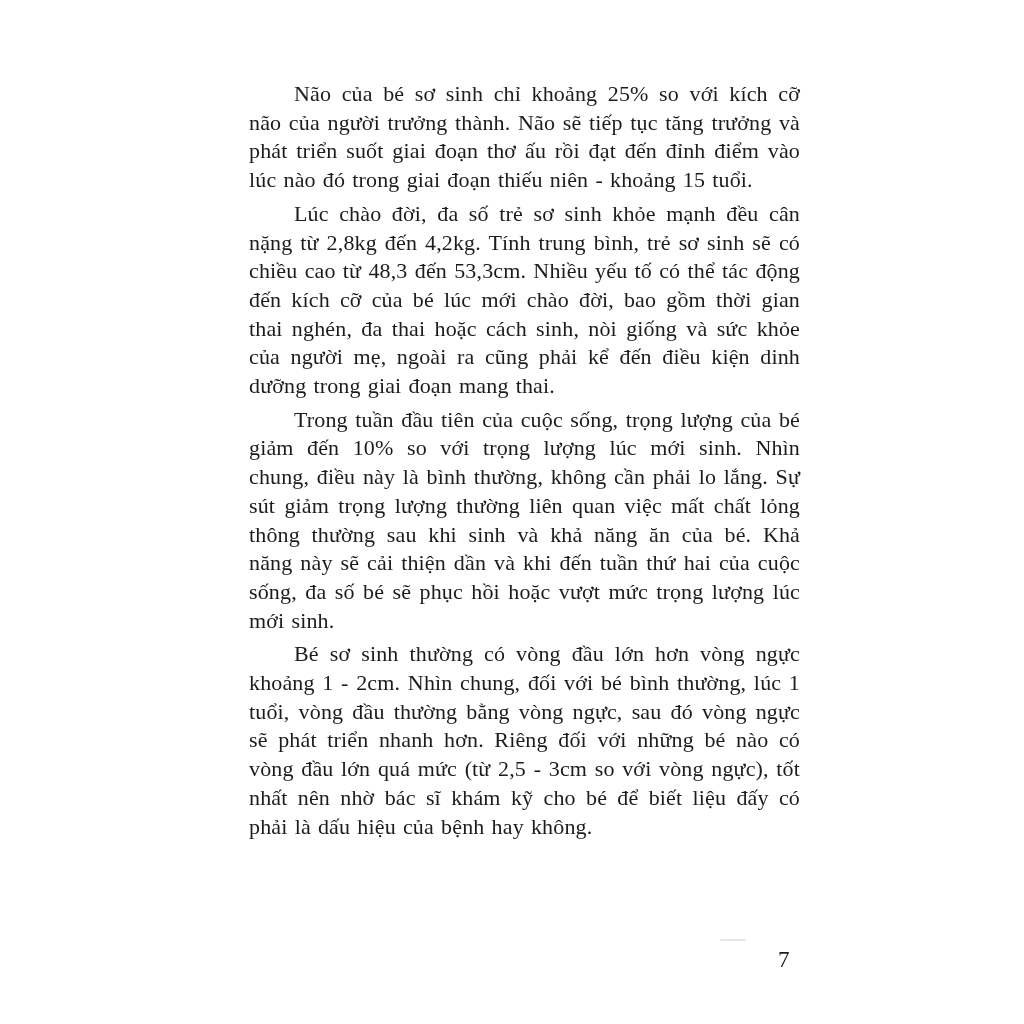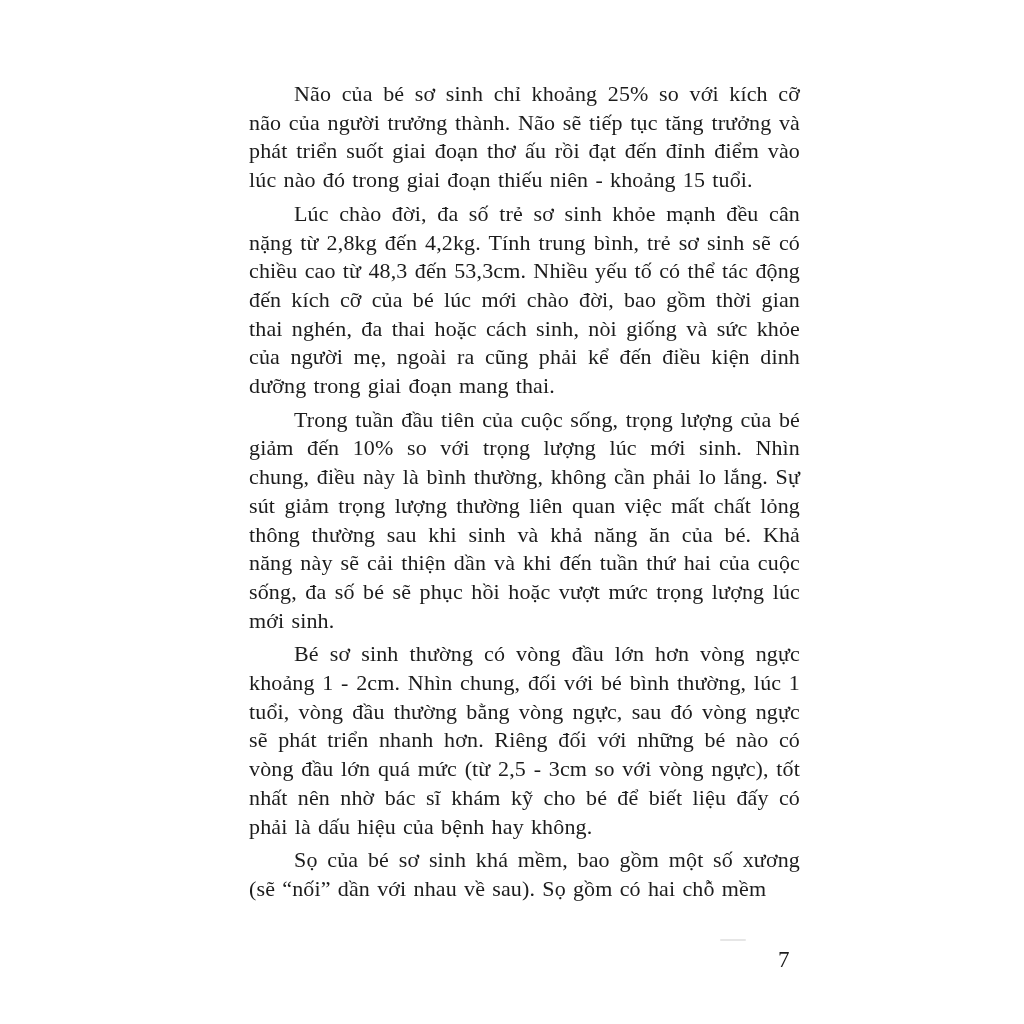--- a/index.html
+++ b/index.html
@@ -50,17 +50,16 @@
 </style>
 </head>
 <body>
 
 <div class="page">
   <div class="text-block">
     <p>Não của bé sơ sinh chỉ khoảng 25% so với kích cỡ não của người trưởng thành. Não sẽ tiếp tục tăng trưởng và phát triển suốt giai đoạn thơ ấu rồi đạt đến đỉnh điểm vào lúc nào đó trong giai đoạn thiếu niên - khoảng 15 tuổi.</p>
     <p>Lúc chào đời, đa số trẻ sơ sinh khỏe mạnh đều cân nặng từ 2,8kg đến 4,2kg. Tính trung bình, trẻ sơ sinh sẽ có chiều cao từ 48,3 đến 53,3cm. Nhiều yếu tố có thể tác động đến kích cỡ của bé lúc mới chào đời, bao gồm thời gian thai nghén, đa thai hoặc cách sinh, nòi giống và sức khỏe của người mẹ, ngoài ra cũng phải kể đến điều kiện dinh dưỡng trong giai đoạn mang thai.</p>
     <p>Trong tuần đầu tiên của cuộc sống, trọng lượng của bé giảm đến 10% so với trọng lượng lúc mới sinh. Nhìn chung, điều này là bình thường, không cần phải lo lắng. Sự sút giảm trọng lượng thường liên quan việc mất chất lỏng thông thường sau khi sinh và khả năng ăn của bé. Khả năng này sẽ cải thiện dần và khi đến tuần thứ hai của cuộc sống, đa số bé sẽ phục hồi hoặc vượt mức trọng lượng lúc mới sinh.</p>
     <p>Bé sơ sinh thường có vòng đầu lớn hơn vòng ngực khoảng 1 - 2cm. Nhìn chung, đối với bé bình thường, lúc 1 tuổi, vòng đầu thường bằng vòng ngực, sau đó vòng ngực sẽ phát triển nhanh hơn. Riêng đối với những bé nào có vòng đầu lớn quá mức (từ 2,5 - 3cm so với vòng ngực), tốt nhất nên nhờ bác sĩ khám kỹ cho bé để biết liệu đấy có phải là dấu hiệu của bệnh hay không.</p>
-    <p>Sọ của bé sơ sinh khá mềm, bao gồm một số xương (sẽ “nối” dần với nhau về sau). Sọ gồm có hai chỗ mềm</p>
   </div>
   <div class="scan-artifact"></div>
   <div class="page-number">7</div>
 </div>
 
 </body></html>

